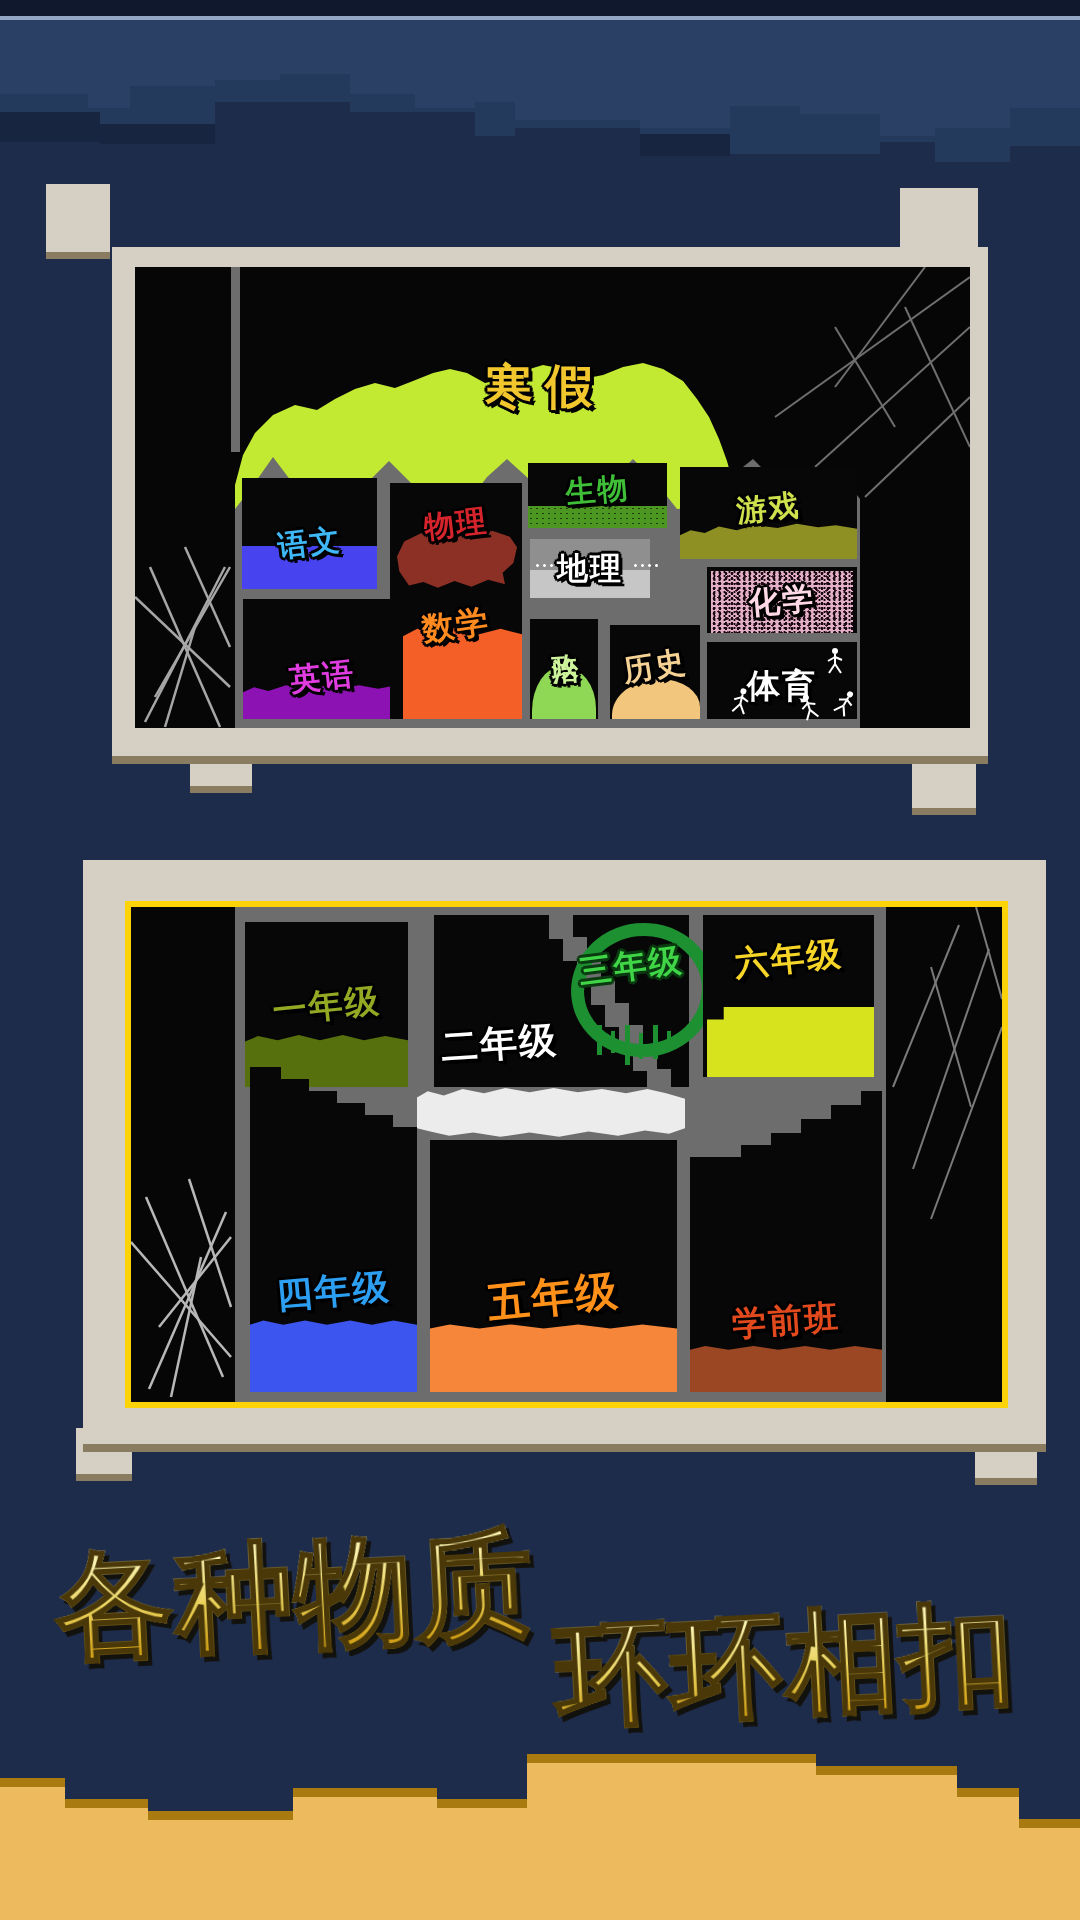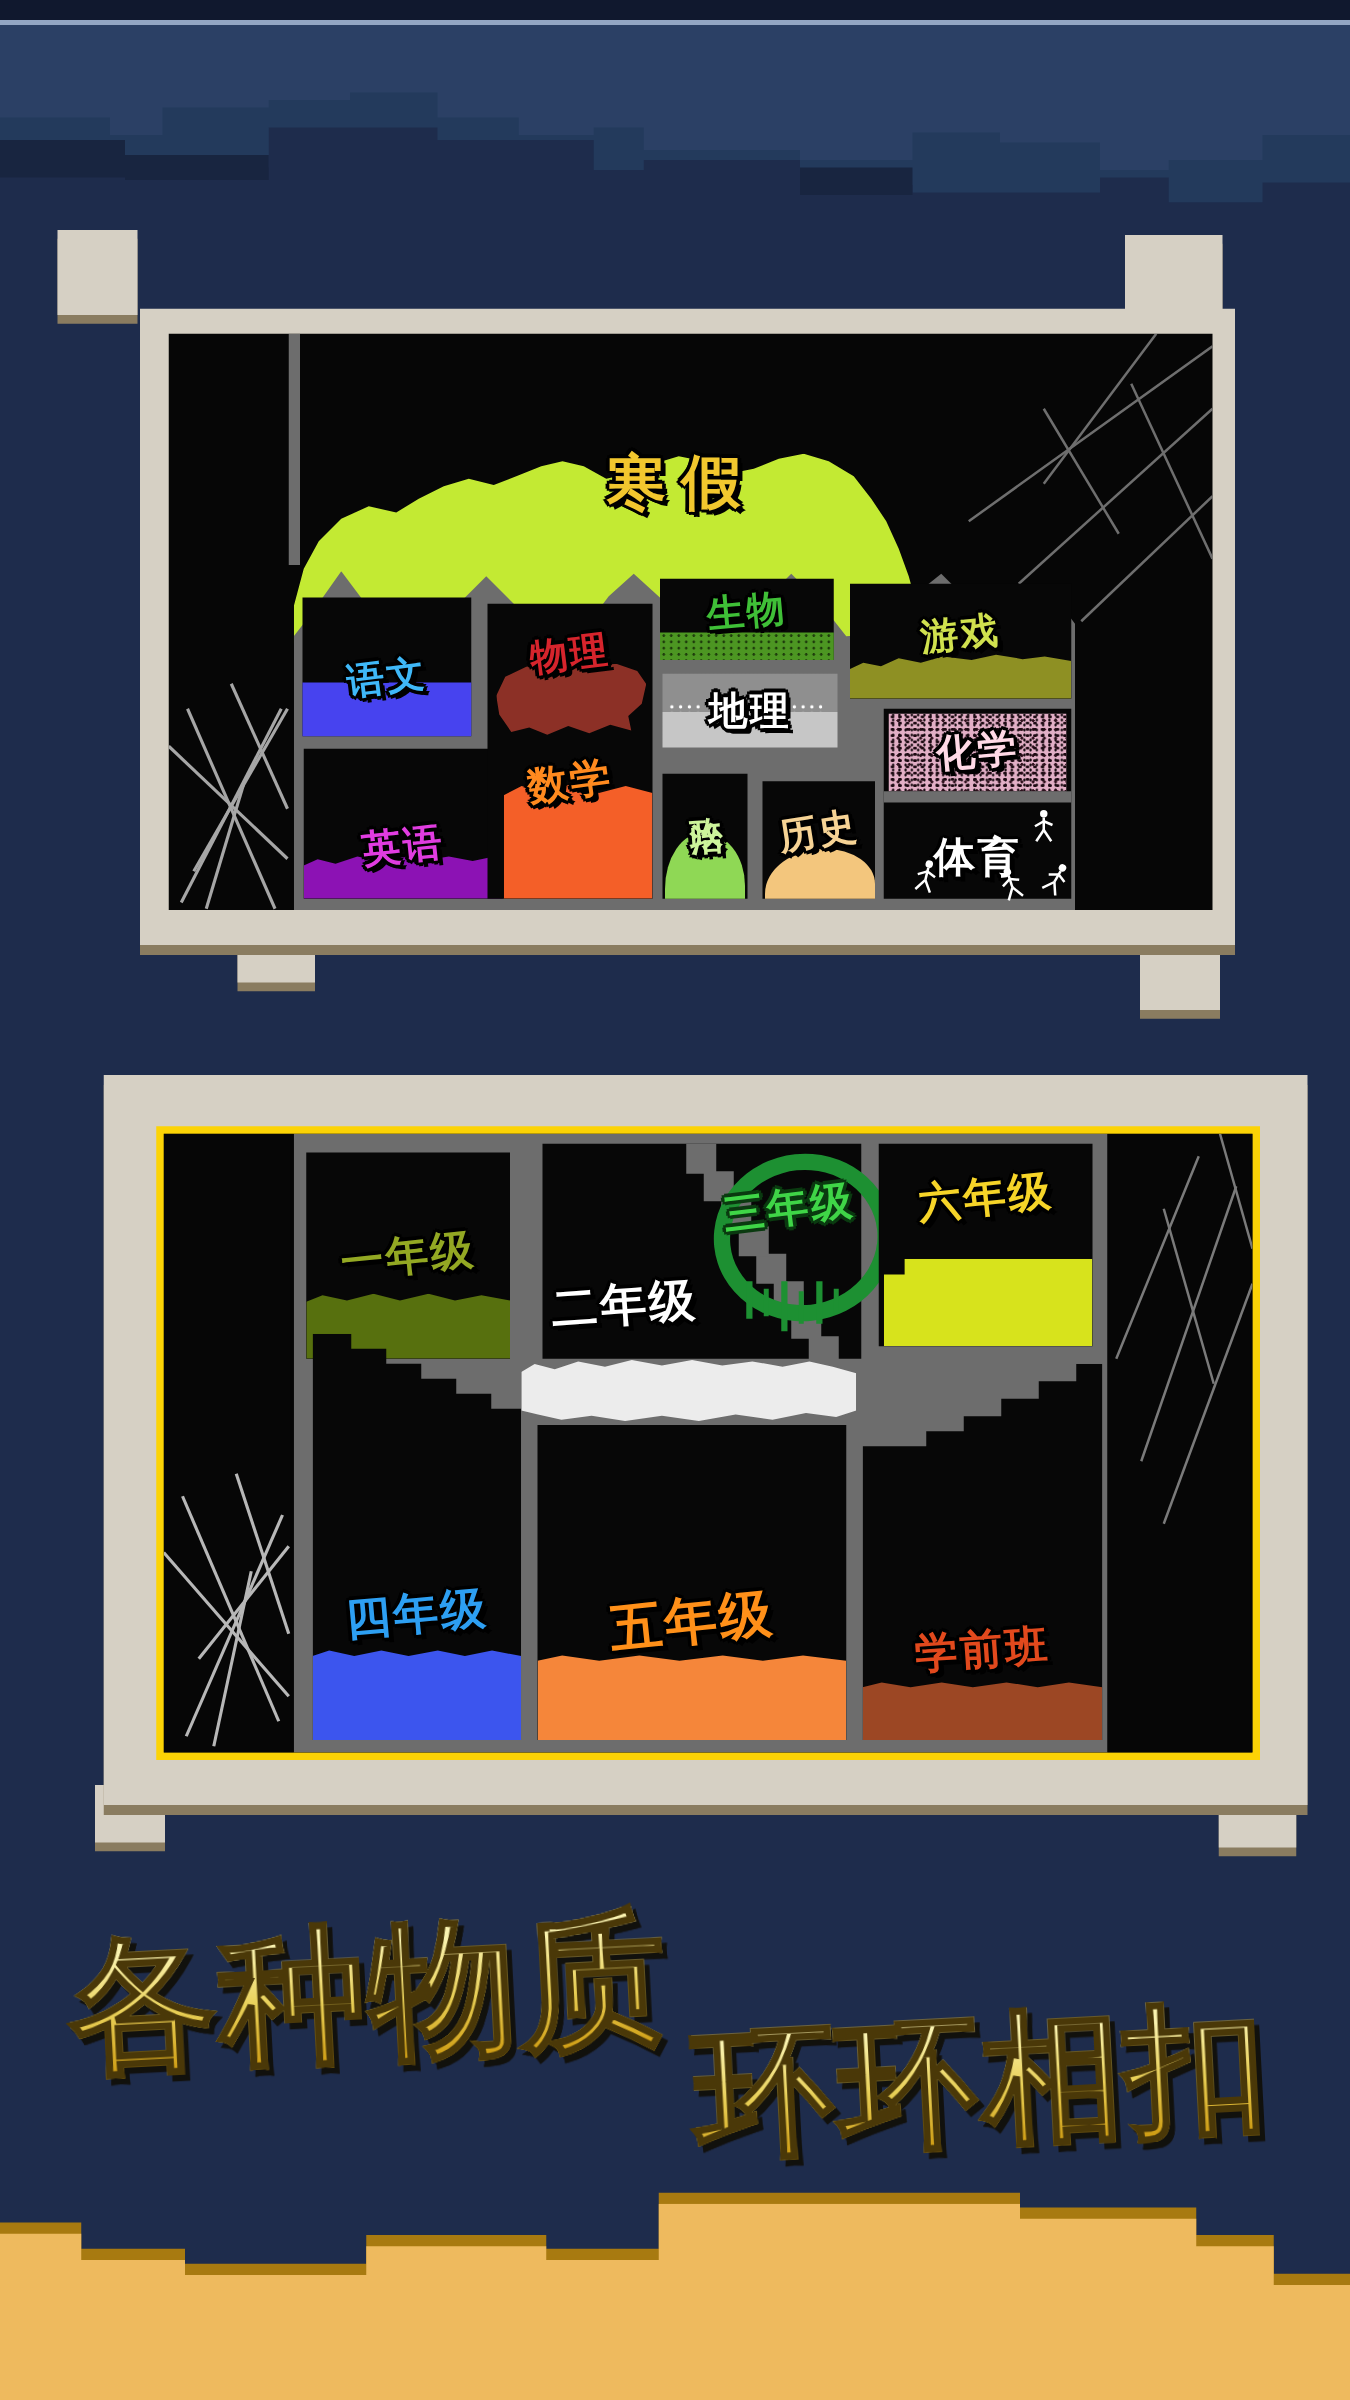--- a/index.html
+++ b/index.html
@@ -118,21 +118,21 @@
         clip-path:polygon(0 10%,12% 2%,28% 8%,46% 0,64% 8%,82% 2%,100% 8%,100% 100%,0 100%);"></div>
       <span class="glabel center" style="top:126px;font-size:32px;color:#ff8a1f;transform:rotate(-8deg);">数学</span>
     </div>
 
     <div class="abs room" style="left:393px;top:196px;width:139px;height:65px;">
       <div class="abs" style="left:0;top:43px;width:139px;height:22px;background:#4c9622;
         background-image:radial-gradient(#1e3c0c 1px,transparent 1.3px);background-size:6px 5px;"></div>
       <span class="glabel center" style="top:12px;font-size:30px;color:#3fbf37;transform:rotate(-5deg);">生物</span>
     </div>
 
-    <div class="abs" style="left:395px;top:272px;width:120px;height:59px;background:linear-gradient(#8f8f8f 52%,#c6c6c6 52%);padding-left:20px;">
+    <div class="abs" style="left:395px;top:272px;width:120px;height:59px;background:linear-gradient(#8f8f8f 52%,#c6c6c6 52%);">
       <div class="dots" style="left:4px;top:24px;"></div>
       <div class="dots" style="left:102px;top:24px;"></div>
       <span class="glabel center" style="top:14px;font-size:31px;color:#ffffff;">地理</span>
     </div>
 
     <div class="abs room" style="left:395px;top:352px;width:68px;height:100px;">
       <div class="abs" style="left:2px;top:47px;width:64px;height:53px;background:#8fd855;border-radius:48% 52% 0 0/85% 80% 0 0;"></div>
       <span class="glabel" style="left:20px;top:14px;font-size:26px;color:#cdf49b;writing-mode:vertical-rl;text-orientation:upright;letter-spacing:4px;transform:rotate(-4deg);">政治</span>
     </div>
 

